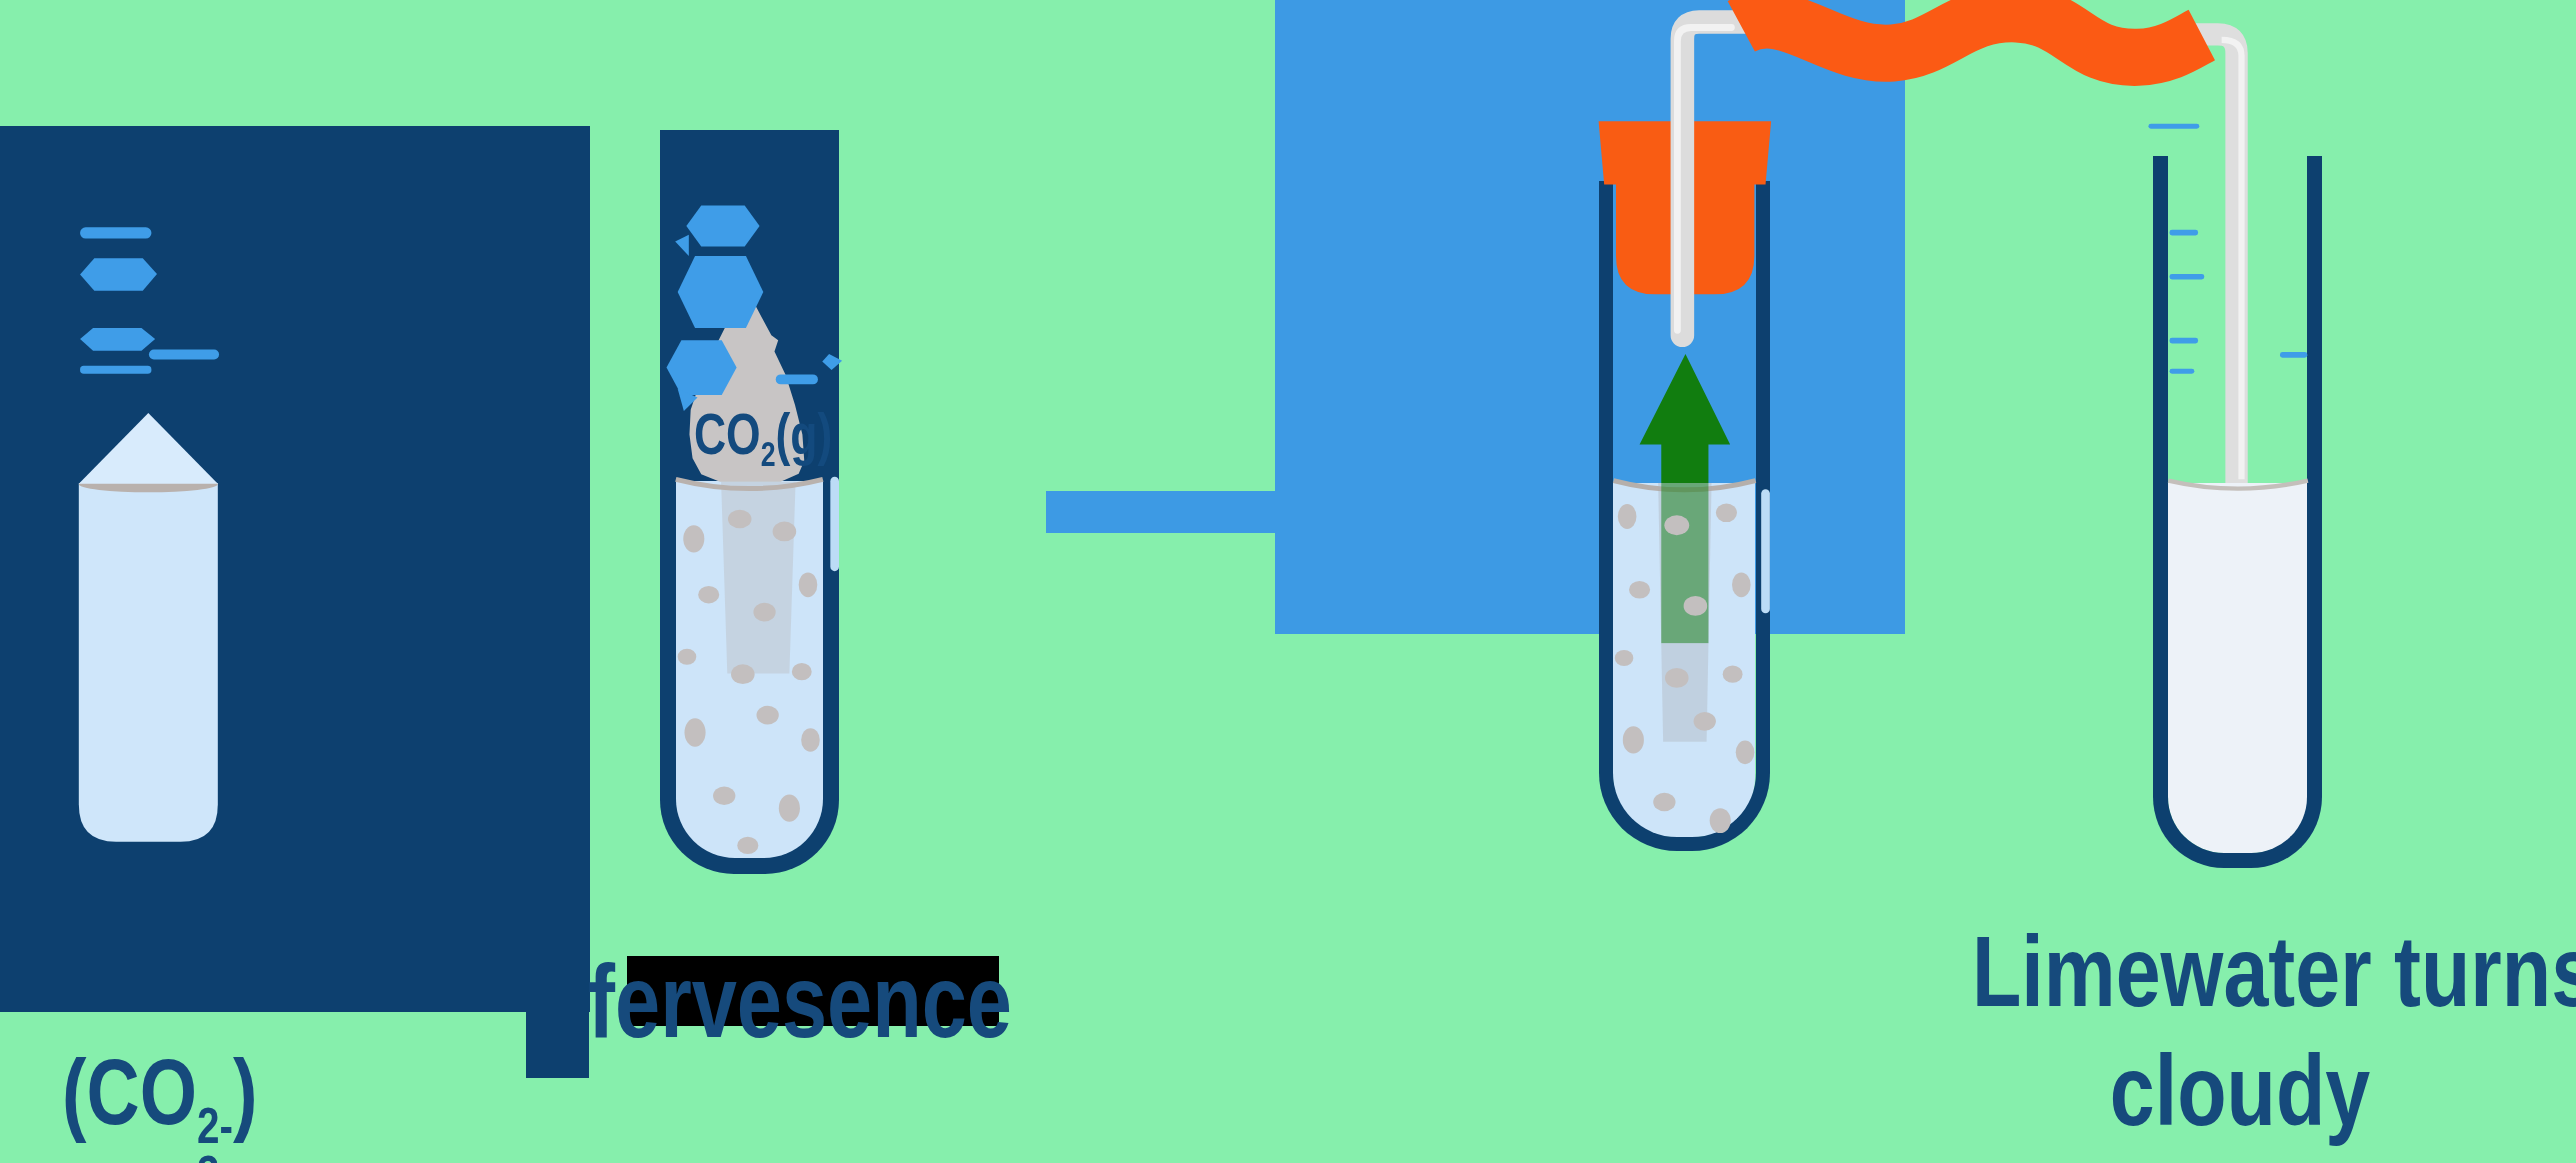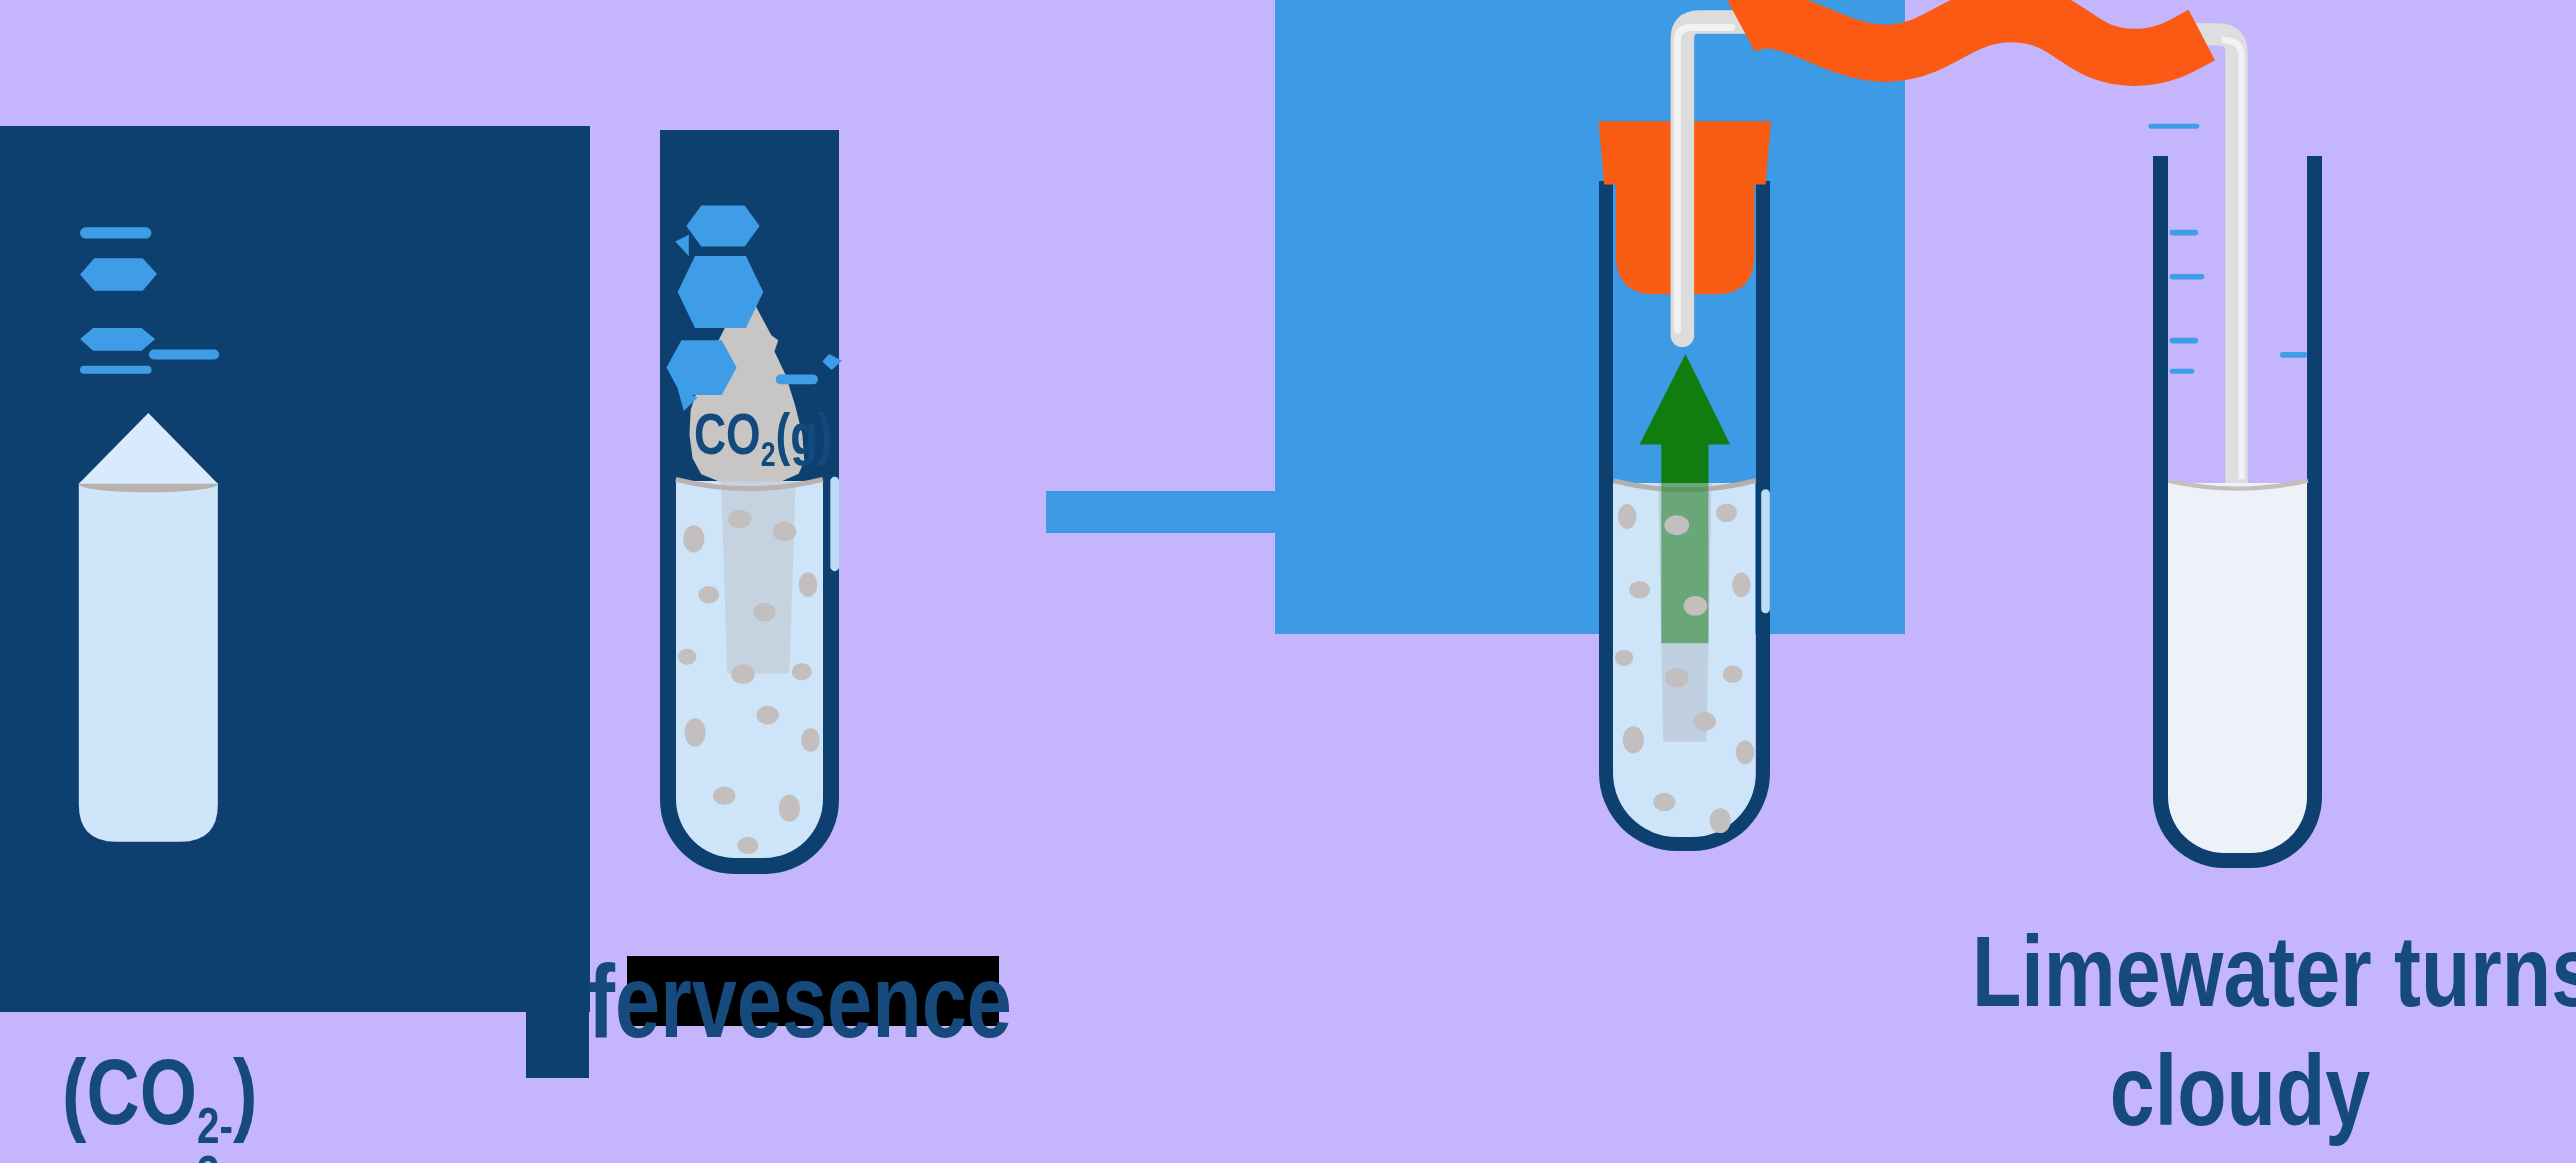--- a/index.html
+++ b/index.html
@@ -1,16 +1,16 @@
 <!DOCTYPE html>
 <html style="font-size:10px"><head>
 <meta charset="utf-8">
 <style>
   html,body{margin:0;padding:0;background:#ffffff;}
-  #stage{position:relative;width:2576px;height:1164px;background:#c4b5fd;overflow:hidden;
+  #stage{position:relative;width:2576px;height:1164px;background:#86efac;overflow:hidden;
          font-family:"Liberation Sans", sans-serif;}
   .abs{position:absolute;}
   
   #reagent-panel{left:0;top:126px;width:590px;height:886px;background:#0d406f;}
   #panel-step{left:526px;top:1012px;width:63px;height:66px;background:#0d406f;}
   #highlight-panel{left:1275px;top:0;width:630px;height:634px;background:#3d9ae4;}
   #flow-connector{left:1046px;top:491px;width:231px;height:42px;background:#3d9ae4;}
   
   #tube2-body{left:660px;top:130px;width:179px;height:744px;background:#0d406f;
               border-radius:0 0 74px 74px;}

